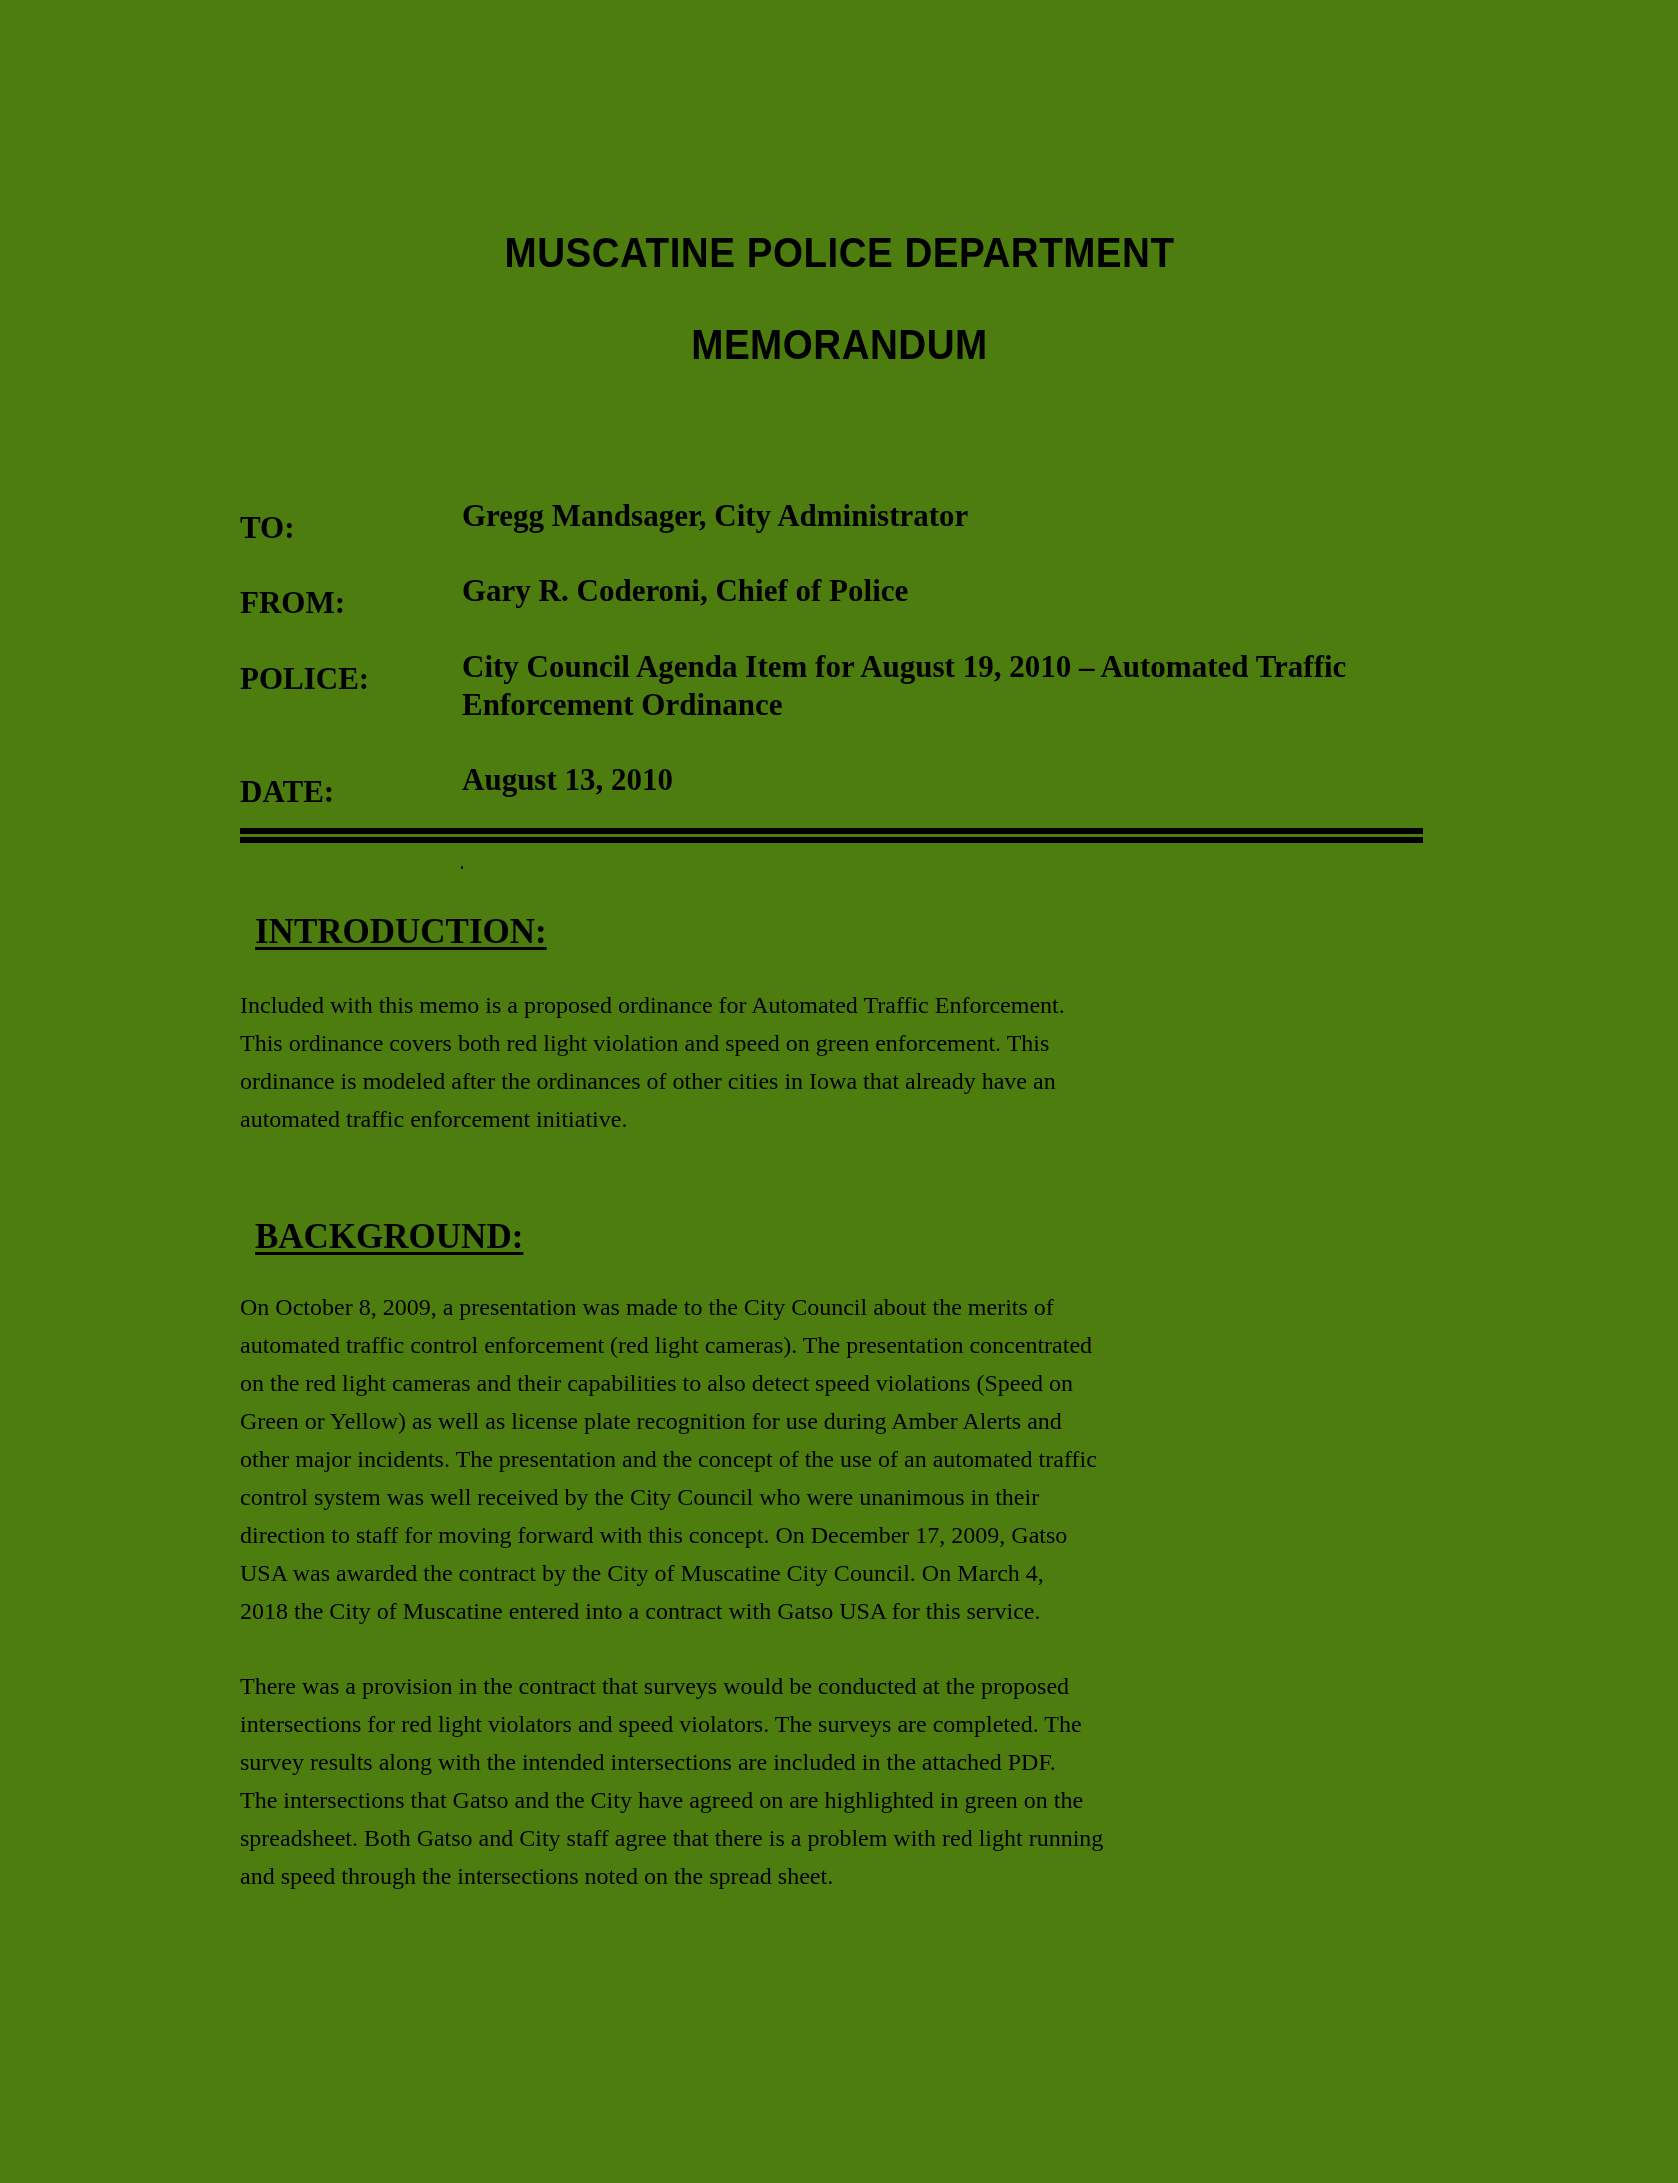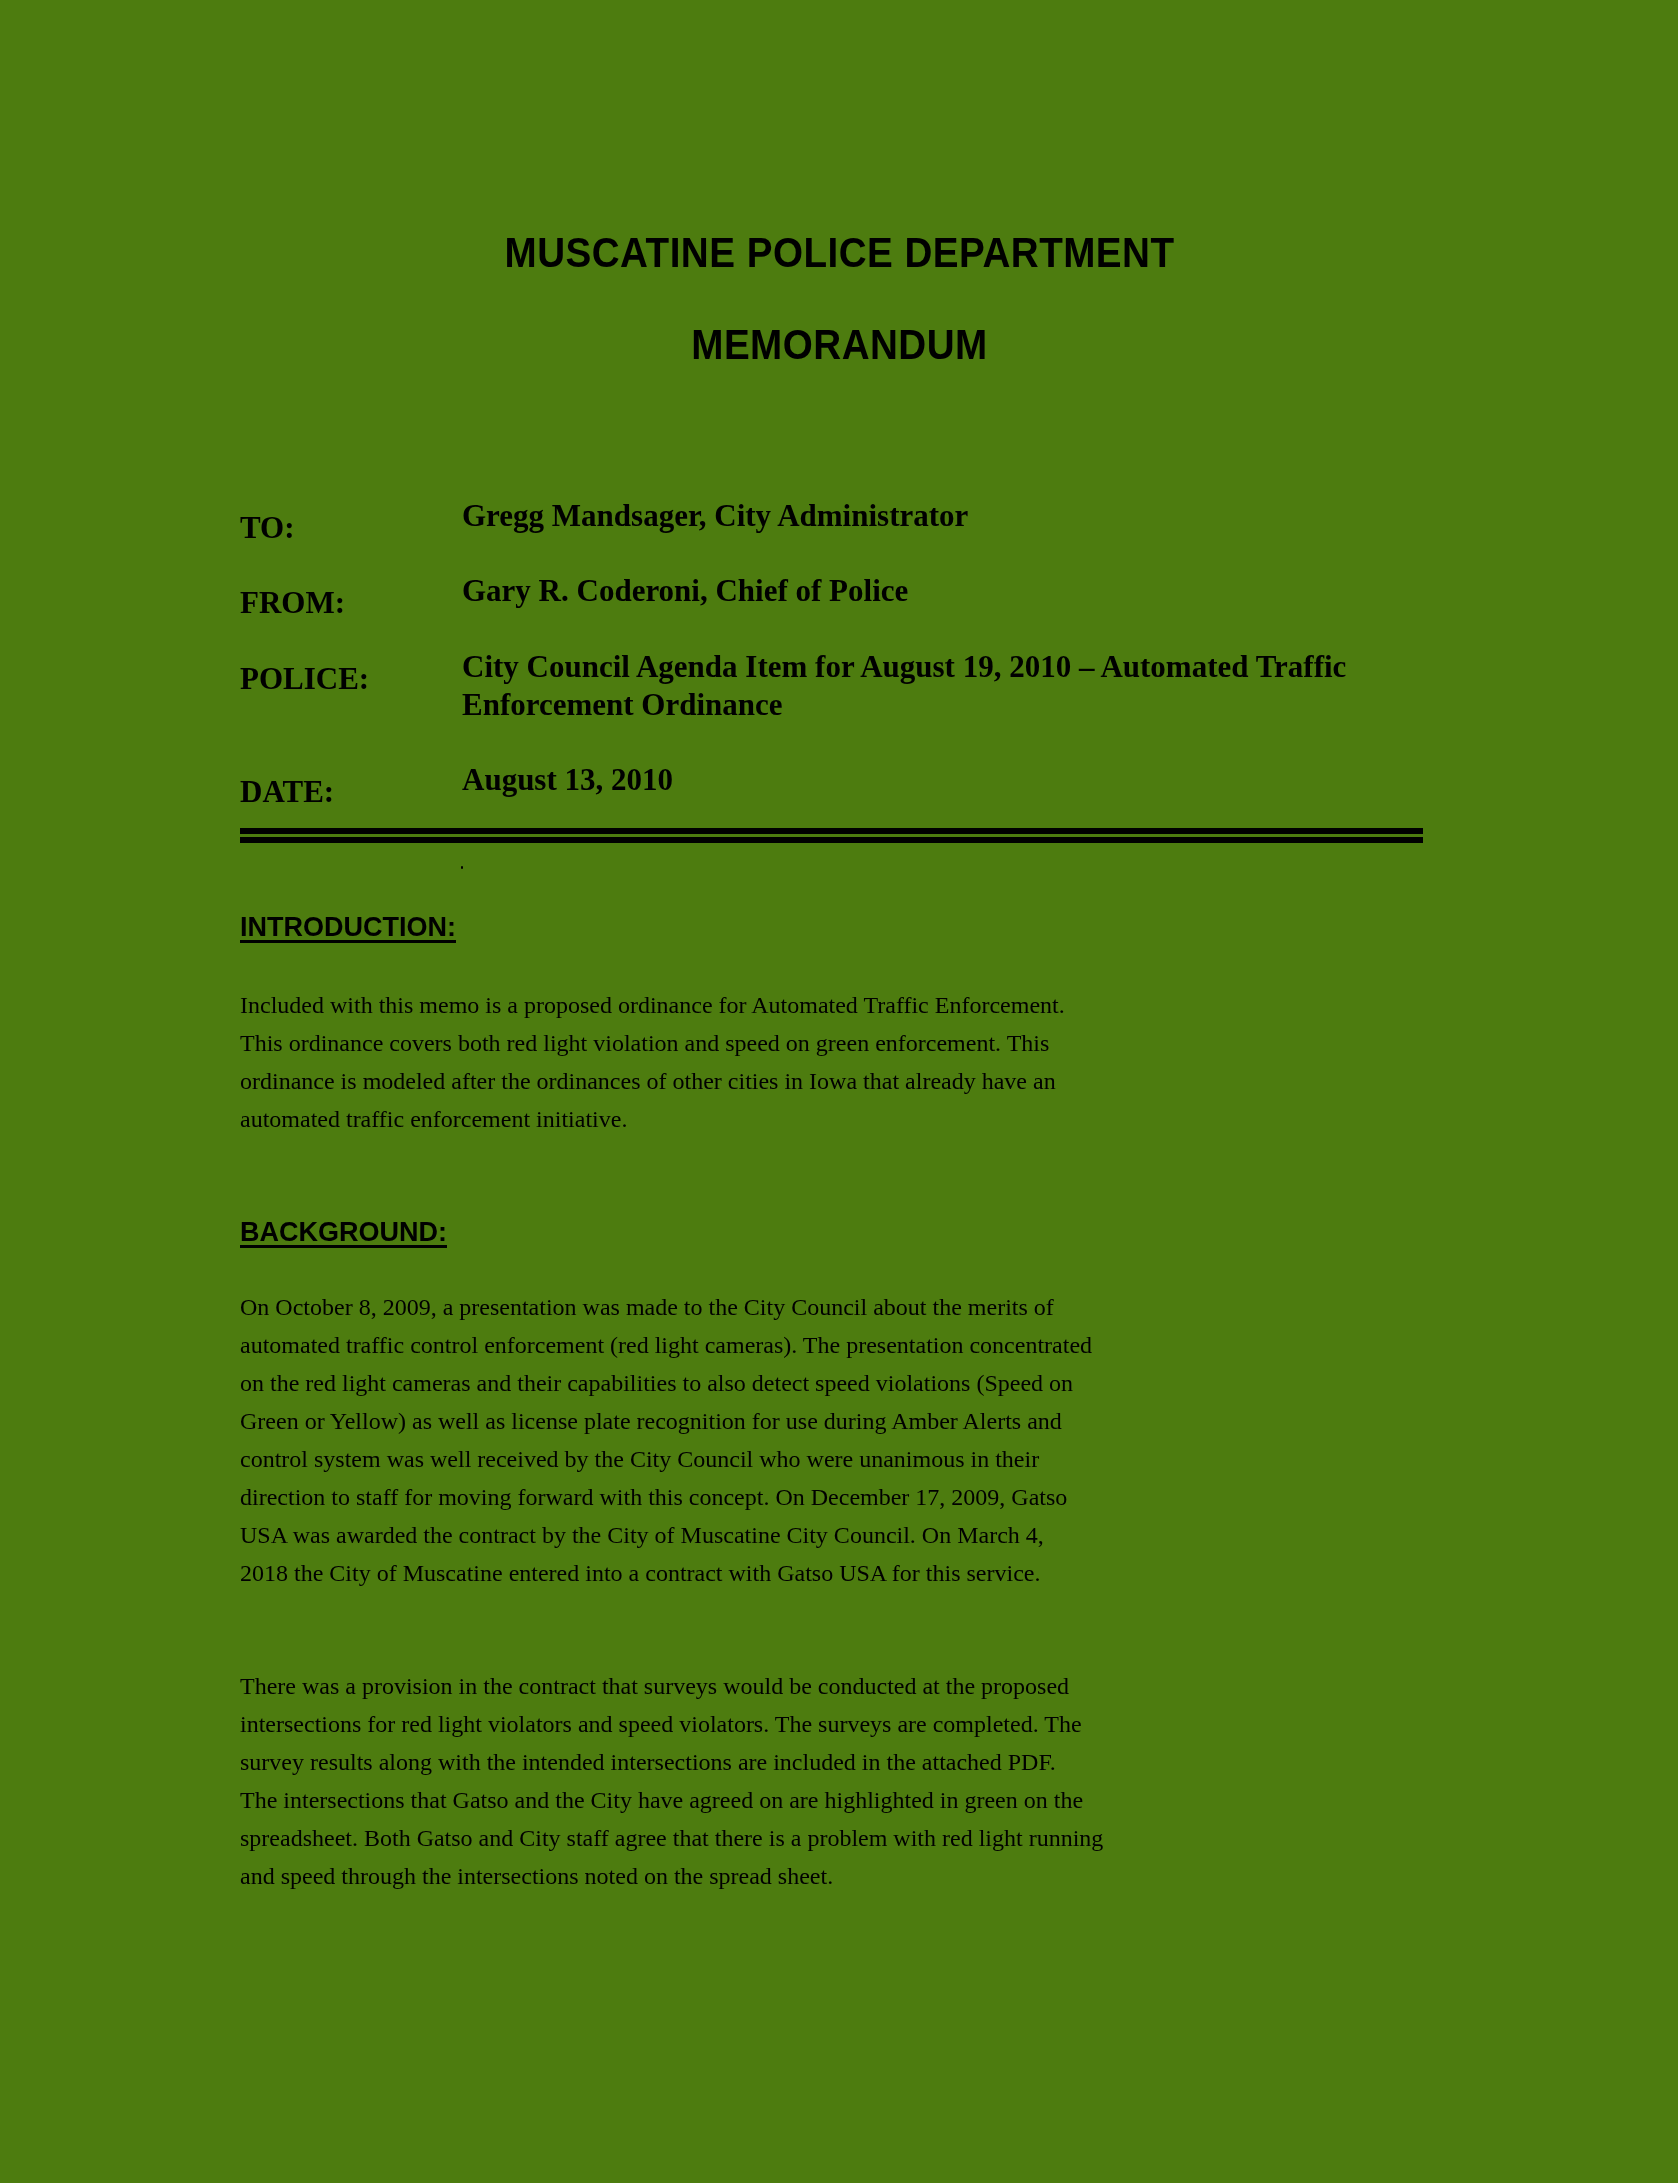--- a/index.html
+++ b/index.html
@@ -13,22 +13,22 @@
   .t1 { top: 229px; }
   .t2 { top: 321px; }
   .hdr-row { position: absolute; left: 240px; width: 1189px; font-family: "Liberation Serif", serif; font-weight: bold; font-size: 31px; line-height: 38px; }
   .hdr-label { position: absolute; left: 0; top: 12px; }
   .hdr-value { position: absolute; left: 222px; top: 0; width: 981px; }
   .rule { position: absolute; left: 240px; width: 1183px; background: #000; }
   .rule1 { top: 828px; height: 6px; }
   .rule2 { top: 837px; height: 6.4px; }
   .speck { position: absolute; left: 461px; top: 866px; width: 2px; height: 3px; background: #000; border-radius: 1px; }
   .section-head {
-    position: absolute; left: 240px; font-family: Liberation Sans, sans-serif; font-weight: bold;
-    font-size: 27px; text-decoration: underline; text-decoration-thickness: 3px; text-underline-offset: 4px;
+    position: absolute; left: 255px; font-family: Liberation Serif, serif; font-weight: bold;
+    font-size: 35px; text-decoration: underline; text-decoration-thickness: 3px; text-underline-offset: 4px;
   }
   .para {
     position: absolute; left: 240px; width: 1199px; font-family: "Liberation Serif", serif;
     font-size: 24px; line-height: 38px;
   }
   .para .ln { display: block; white-space: nowrap; }
 </style>
 </head>
 <body>
 
@@ -77,20 +77,21 @@
     <span class="ln">ordinance is modeled after the ordinances of other cities in Iowa that already have an</span>
     <span class="ln">automated traffic enforcement initiative.</span>
   </div>
 
   <div class="section-head" style="top:1217px;text-align:right;">BACKGROUND:</div>
   <div class="para" style="top:1288px;">
     <span class="ln">On October 8, 2009, a presentation was made to the City Council about the merits of</span>
     <span class="ln">automated traffic control enforcement (red light cameras).  The presentation concentrated</span>
     <span class="ln">on the red light cameras and their capabilities to also detect speed violations (Speed on</span>
     <span class="ln">Green or Yellow) as well as license plate recognition for use during Amber Alerts and</span>
+    <span class="ln">other major incidents.  The presentation and the concept of the use of an automated traffic</span>
     <span class="ln">control system was well received by the City Council who were unanimous in their</span>
     <span class="ln">direction to staff for moving forward with this concept.  On December 17, 2009, Gatso</span>
     <span class="ln">USA was awarded the contract by the City of Muscatine City Council.  On March 4,</span>
     <span class="ln">2018 the City of Muscatine entered into a contract with Gatso USA for this service.</span>
   </div>
   <div class="para" style="top:1667px;">
     <span class="ln">There was a provision in the contract that surveys would be conducted at the proposed</span>
     <span class="ln">intersections for red light violators and speed violators.  The surveys are completed.  The</span>
     <span class="ln">survey results along with the intended intersections are included in the attached PDF.</span>
     <span class="ln">The intersections that Gatso and the City have agreed on are highlighted in green on the</span>

